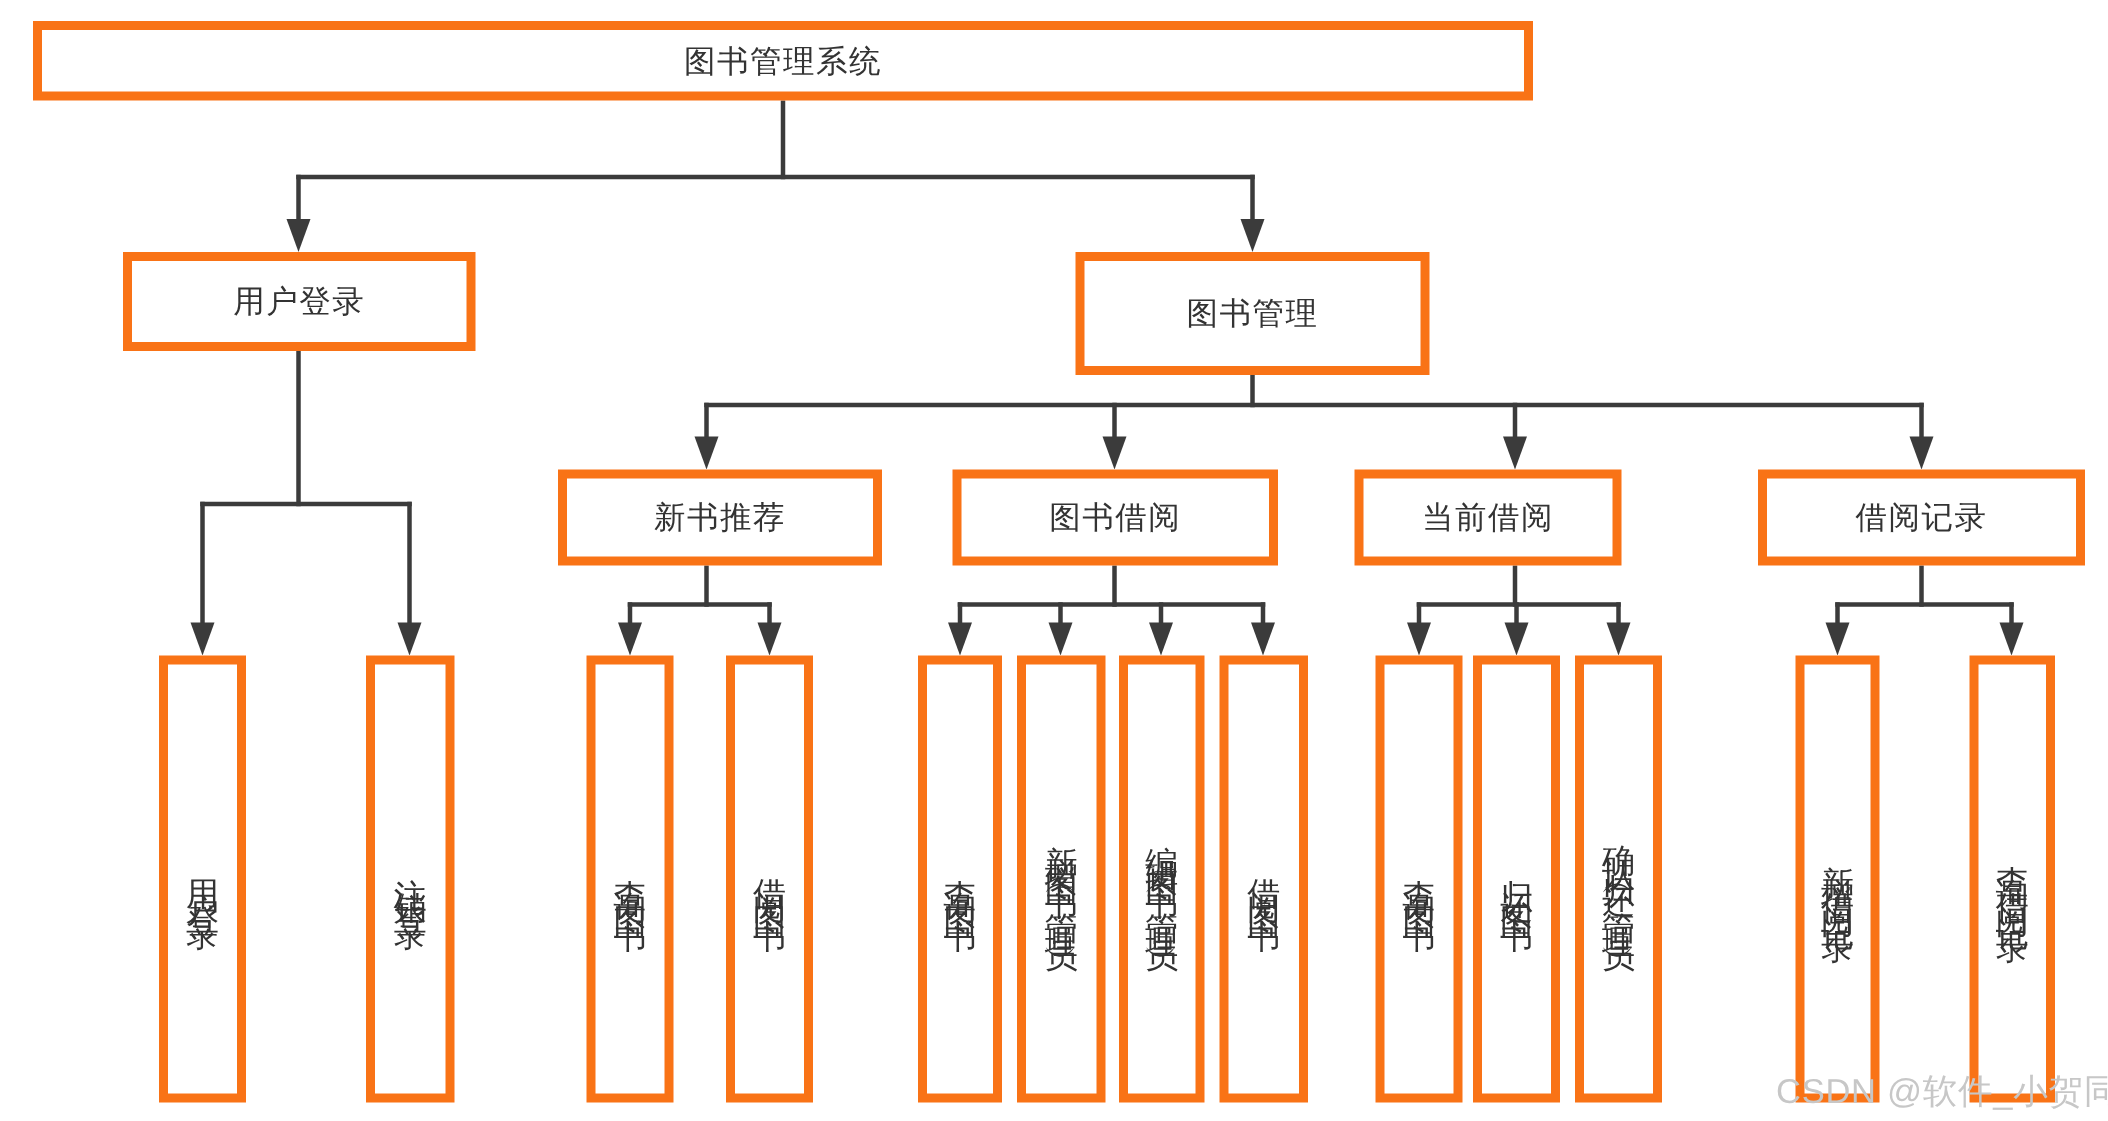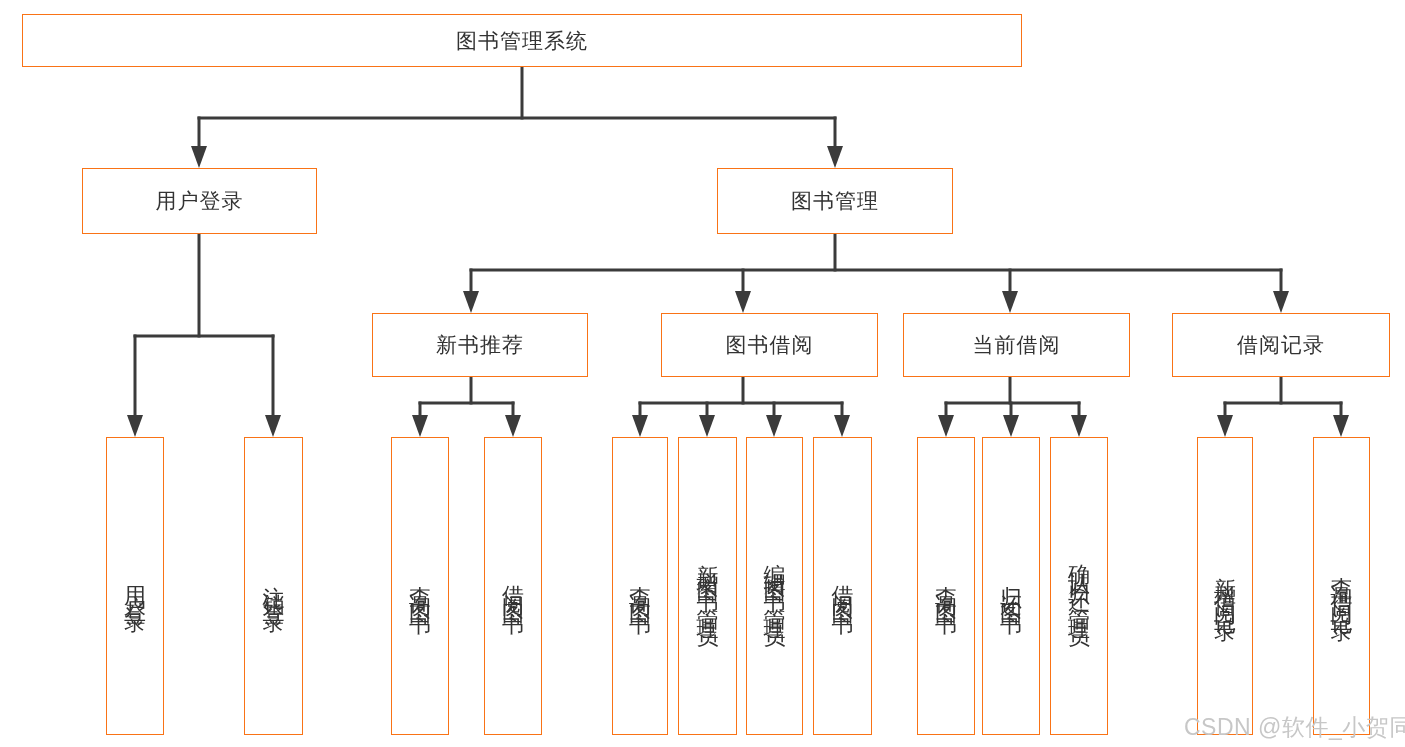--- a/index.html
+++ b/index.html
@@ -18,21 +18,21 @@
   }
   #connectors {
     position: absolute;
     left: 0;
     top: 0;
     pointer-events: none;
   }
   .box {
     position: absolute;
     box-sizing: border-box;
-    border: 1px solid #f97316;
+    border: 6px solid #f97316;
     background: #ffffff;
     display: flex;
     align-items: center;
     justify-content: center;
   }
   .h-label {
     font-size: 21px;
     letter-spacing: 1px;
     white-space: nowrap;
   }
@@ -121,25 +121,25 @@
       <path d="M1003 415 L1019 415 L1011 437 Z"></path>
       <path d="M1071 415 L1087 415 L1079 437 Z"></path>
       <path d="M1217 415 L1233 415 L1225 437 Z"></path>
       <path d="M1333 415 L1349 415 L1341 437 Z"></path>
     </g>
   </svg>
 
   <div class="box h-label" style="left:22px; top:14px; width:1000px; height:53px;">图书管理系统</div>
 
   <div class="box h-label" style="left:82px; top:168px; width:235px; height:66px;">用户登录</div>
-  <div class="box h-label" style="left:717px; top:168px; width:236px; height:66px;">图书管理</div>
+  <div class="box h-label" style="left:717px; top:168px; width:236px; height:82px;">图书管理</div>
 
   <div class="box h-label" style="left:372px; top:313px; width:216px; height:64px;">新书推荐</div>
-  <div class="box h-label" style="left:661px; top:313px; width:217px; height:64px;">图书借阅</div>
-  <div class="box h-label" style="left:903px; top:313px; width:227px; height:64px;">当前借阅</div>
+  <div class="box h-label" style="left:635px; top:313px; width:217px; height:64px;">图书借阅</div>
+  <div class="box h-label" style="left:903px; top:313px; width:178px; height:64px;">当前借阅</div>
   <div class="box h-label" style="left:1172px; top:313px; width:218px; height:64px;">借阅记录</div>
 
   <div class="box v-label" style="left:106px; top:437px; width:58px; height:298px;">用户登录</div>
   <div class="box v-label" style="left:244px; top:437px; width:59px; height:298px;">注销登录</div>
 
   <div class="box v-label" style="left:391px; top:437px; width:58px; height:298px;">查询图书</div>
   <div class="box v-label" style="left:484px; top:437px; width:58px; height:298px;">借阅图书</div>
 
   <div class="box v-label" style="left:612px; top:437px; width:56px; height:298px;">查询图书</div>
   <div class="box v-label" style="left:678px; top:437px; width:59px; height:298px;">新增图书（管理员）</div>

